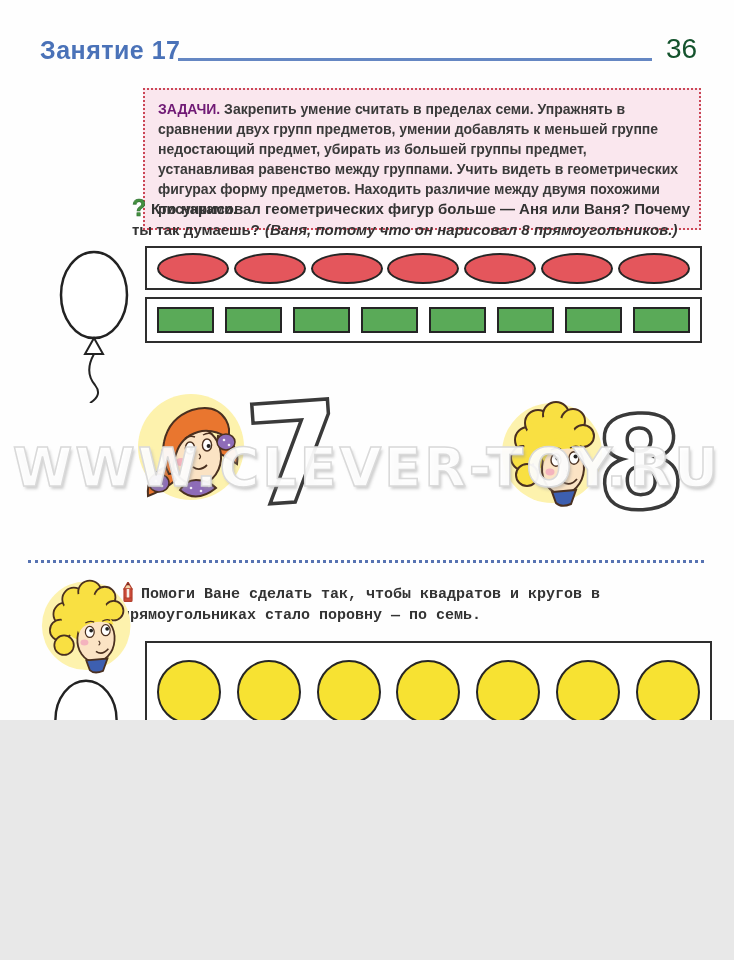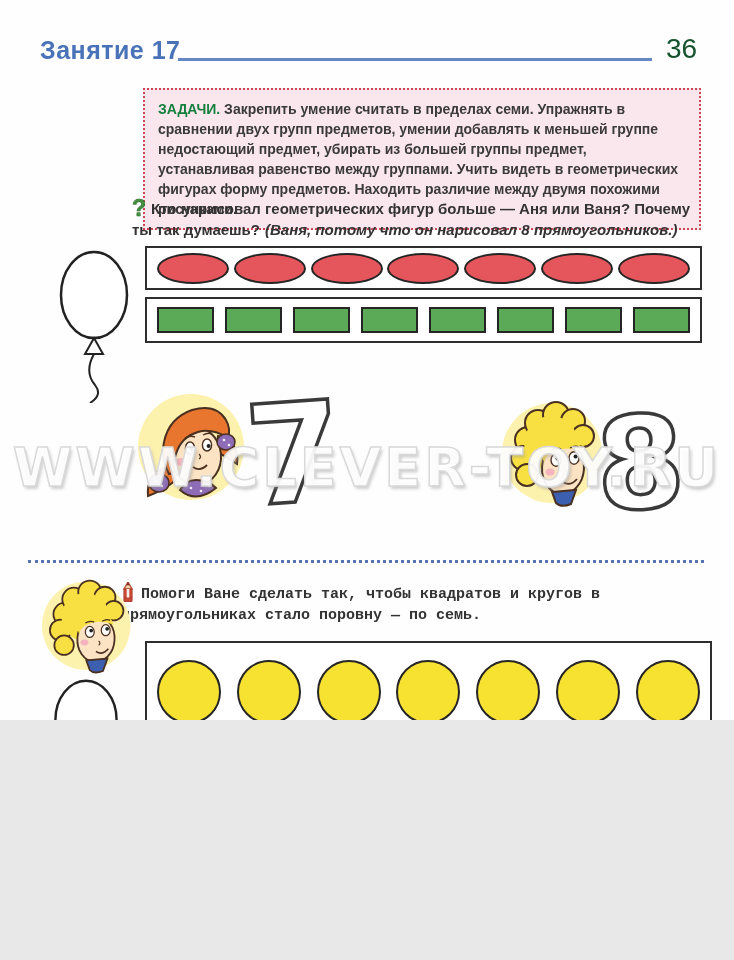--- a/index.html
+++ b/index.html
@@ -10,21 +10,21 @@
   
   .lesson-title{position:absolute;left:40px;top:36px;font-size:25px;font-weight:800;color:#4a72b8;letter-spacing:.5px;}
   .header-line{position:absolute;left:178px;top:58px;width:474px;height:0;border-top:3px solid #4a72b8;opacity:.85;}
   .page-number{position:absolute;left:666px;top:33px;font-size:28px;font-weight:400;color:#14532d;}
   
   .goals-box{
     position:absolute;left:143px;top:88px;width:558px;box-sizing:border-box;
     background:#fae7ee;border:2px dotted #cb4656;padding:9px 13px;
     font-size:14px;line-height:20px;font-weight:600;color:#3a3a3a;
   }
-  .goal-label{color:#15803d;font-weight:800;}
+  .goal-label{color:#701a75;font-weight:800;}
   
   .text-row{position:absolute;font-size:15px;line-height:21px;font-weight:600;color:#333;}
   .q-icon{
     display:inline-block;font-size:23px;font-weight:900;color:#44913f;line-height:18px;
     -webkit-text-stroke:.6px #2a6b2e;margin-right:5px;vertical-align:-2px;
   }
   .pencil-icon{display:inline-block;vertical-align:-4px;margin-right:6px;}
   .answer{font-style:italic;margin-left:5px;}
   
   .shape-box{

